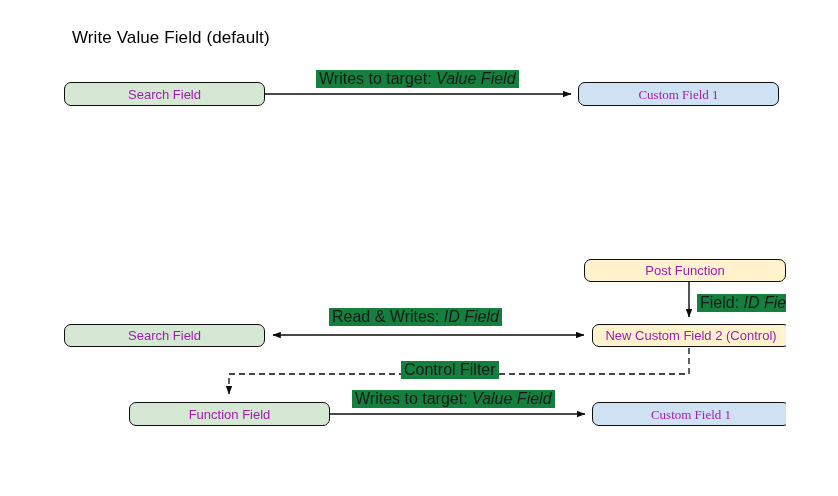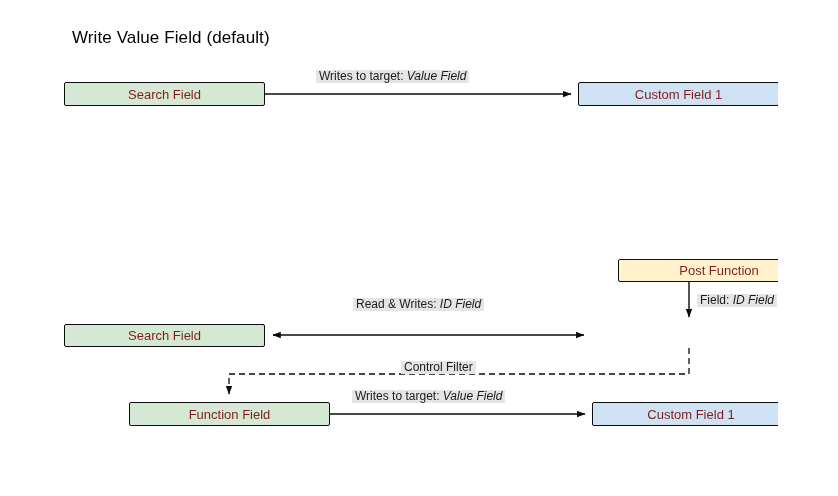--- a/index.html
+++ b/index.html
@@ -10,59 +10,60 @@
   body {
     font-family: "Liberation Sans", sans-serif;
     -webkit-font-smoothing: antialiased;
   }
   #canvas {
     position: relative;
     width: 778px;
     height: 496px;
     background: #ffffff;
     overflow: hidden;
+    padding-left: 8px;
   }
   svg.edges {
     position: absolute;
     left: 0;
     top: 0;
     width: 838px;
     height: 496px;
     pointer-events: none;
   }
   .section-title {
     position: absolute;
     font-size: 17px;
     color: #000000;
     white-space: nowrap;
     letter-spacing: 0.1px;
   }
   .node {
     position: absolute;
     box-sizing: border-box;
     border: 1.4px solid #0b0b0b;
-    border-radius: 2px;
+    border-radius: 7px;
     display: flex;
     align-items: center;
     justify-content: center;
     font-size: 13px;
-    color: #7f1d1d;
+    color: #a21caf;
     white-space: nowrap;
     line-height: 1;
   }
   .node.green  { background: #d5e8d4; border-color: #0d0d0d; }
-  .node.blue   { background: #cfe2f3; border-color: #0d0d0d; }
+  .node.blue   { background: #cfe2f3; border-color: #0d0d0d; font-family: Liberation Serif, serif; }
   .node.orange { background: #fff2cc; border-color: #0d0d0d; }
 
   .edge-label {
     position: absolute;
-    font-size: 12px;
+    font-size: 16px;
     color: #1a1a1a;
     white-space: nowrap;
-    background: #e5e5e5;
+    background: #15803d;
     padding: 0 3px;
     line-height: 1.1;
   }
   .edge-label .em {
     font-style: italic;
   }
 </style>
 </head>
 <body>
 
@@ -89,38 +90,39 @@
     <line x1="330" y1="414" x2="585" y2="414" stroke="#0b0b0b" stroke-width="1.4" marker-end="url(#arrow-end)"></line>
   </svg>
 
   <div class="section-title" style="left:72px; top:28px;">Write Value Field (default)</div>
 
 
   <div class="node green" style="left:64px; top:82px; width:201px; height:24px;">Search Field</div>
 
   <div class="node blue" style="left:578px; top:82px; width:201px; height:24px;">Custom Field 1</div>
 
-  <div class="node orange" style="left:618px; top:259px; width:202px; height:23px;">Post Function</div>
+  <div class="node orange" style="left:584px; top:259px; width:202px; height:23px;">Post Function</div>
 
+  <div class="node orange" style="left:592px; top:324px; width:198px; height:23px;">New Custom Field 2 (Control)</div>
 
   <div class="node green" style="left:64px; top:324px; width:201px; height:23px;">Search Field</div>
 
   <div class="node green" style="left:129px; top:402px; width:201px; height:24px;">Function Field</div>
 
   <div class="node blue" style="left:592px; top:402px; width:198px; height:24px;">Custom Field 1</div>
 
   <div class="edge-label" style="left:316px; top:70px;">
     <span>Writes to target: </span><span class="em">Value Field</span>
   </div>
 
   <div class="edge-label" style="left:697px; top:294px;">
     <span>Field: </span><span class="em">ID Field</span>
   </div>
 
-  <div class="edge-label" style="left:329px; top:298px;margin-left:24px;">
+  <div class="edge-label" style="left:329px; top:308px;">
     <span>Read &amp; Writes: </span><span class="em">ID Field</span>
   </div>
 
   <div class="edge-label" style="left:401px; top:361px;">Control Filter</div>
 
   <div class="edge-label" style="left:352px; top:390px;">
     <span>Writes to target: </span><span class="em">Value Field</span>
   </div>
 
 </div>

